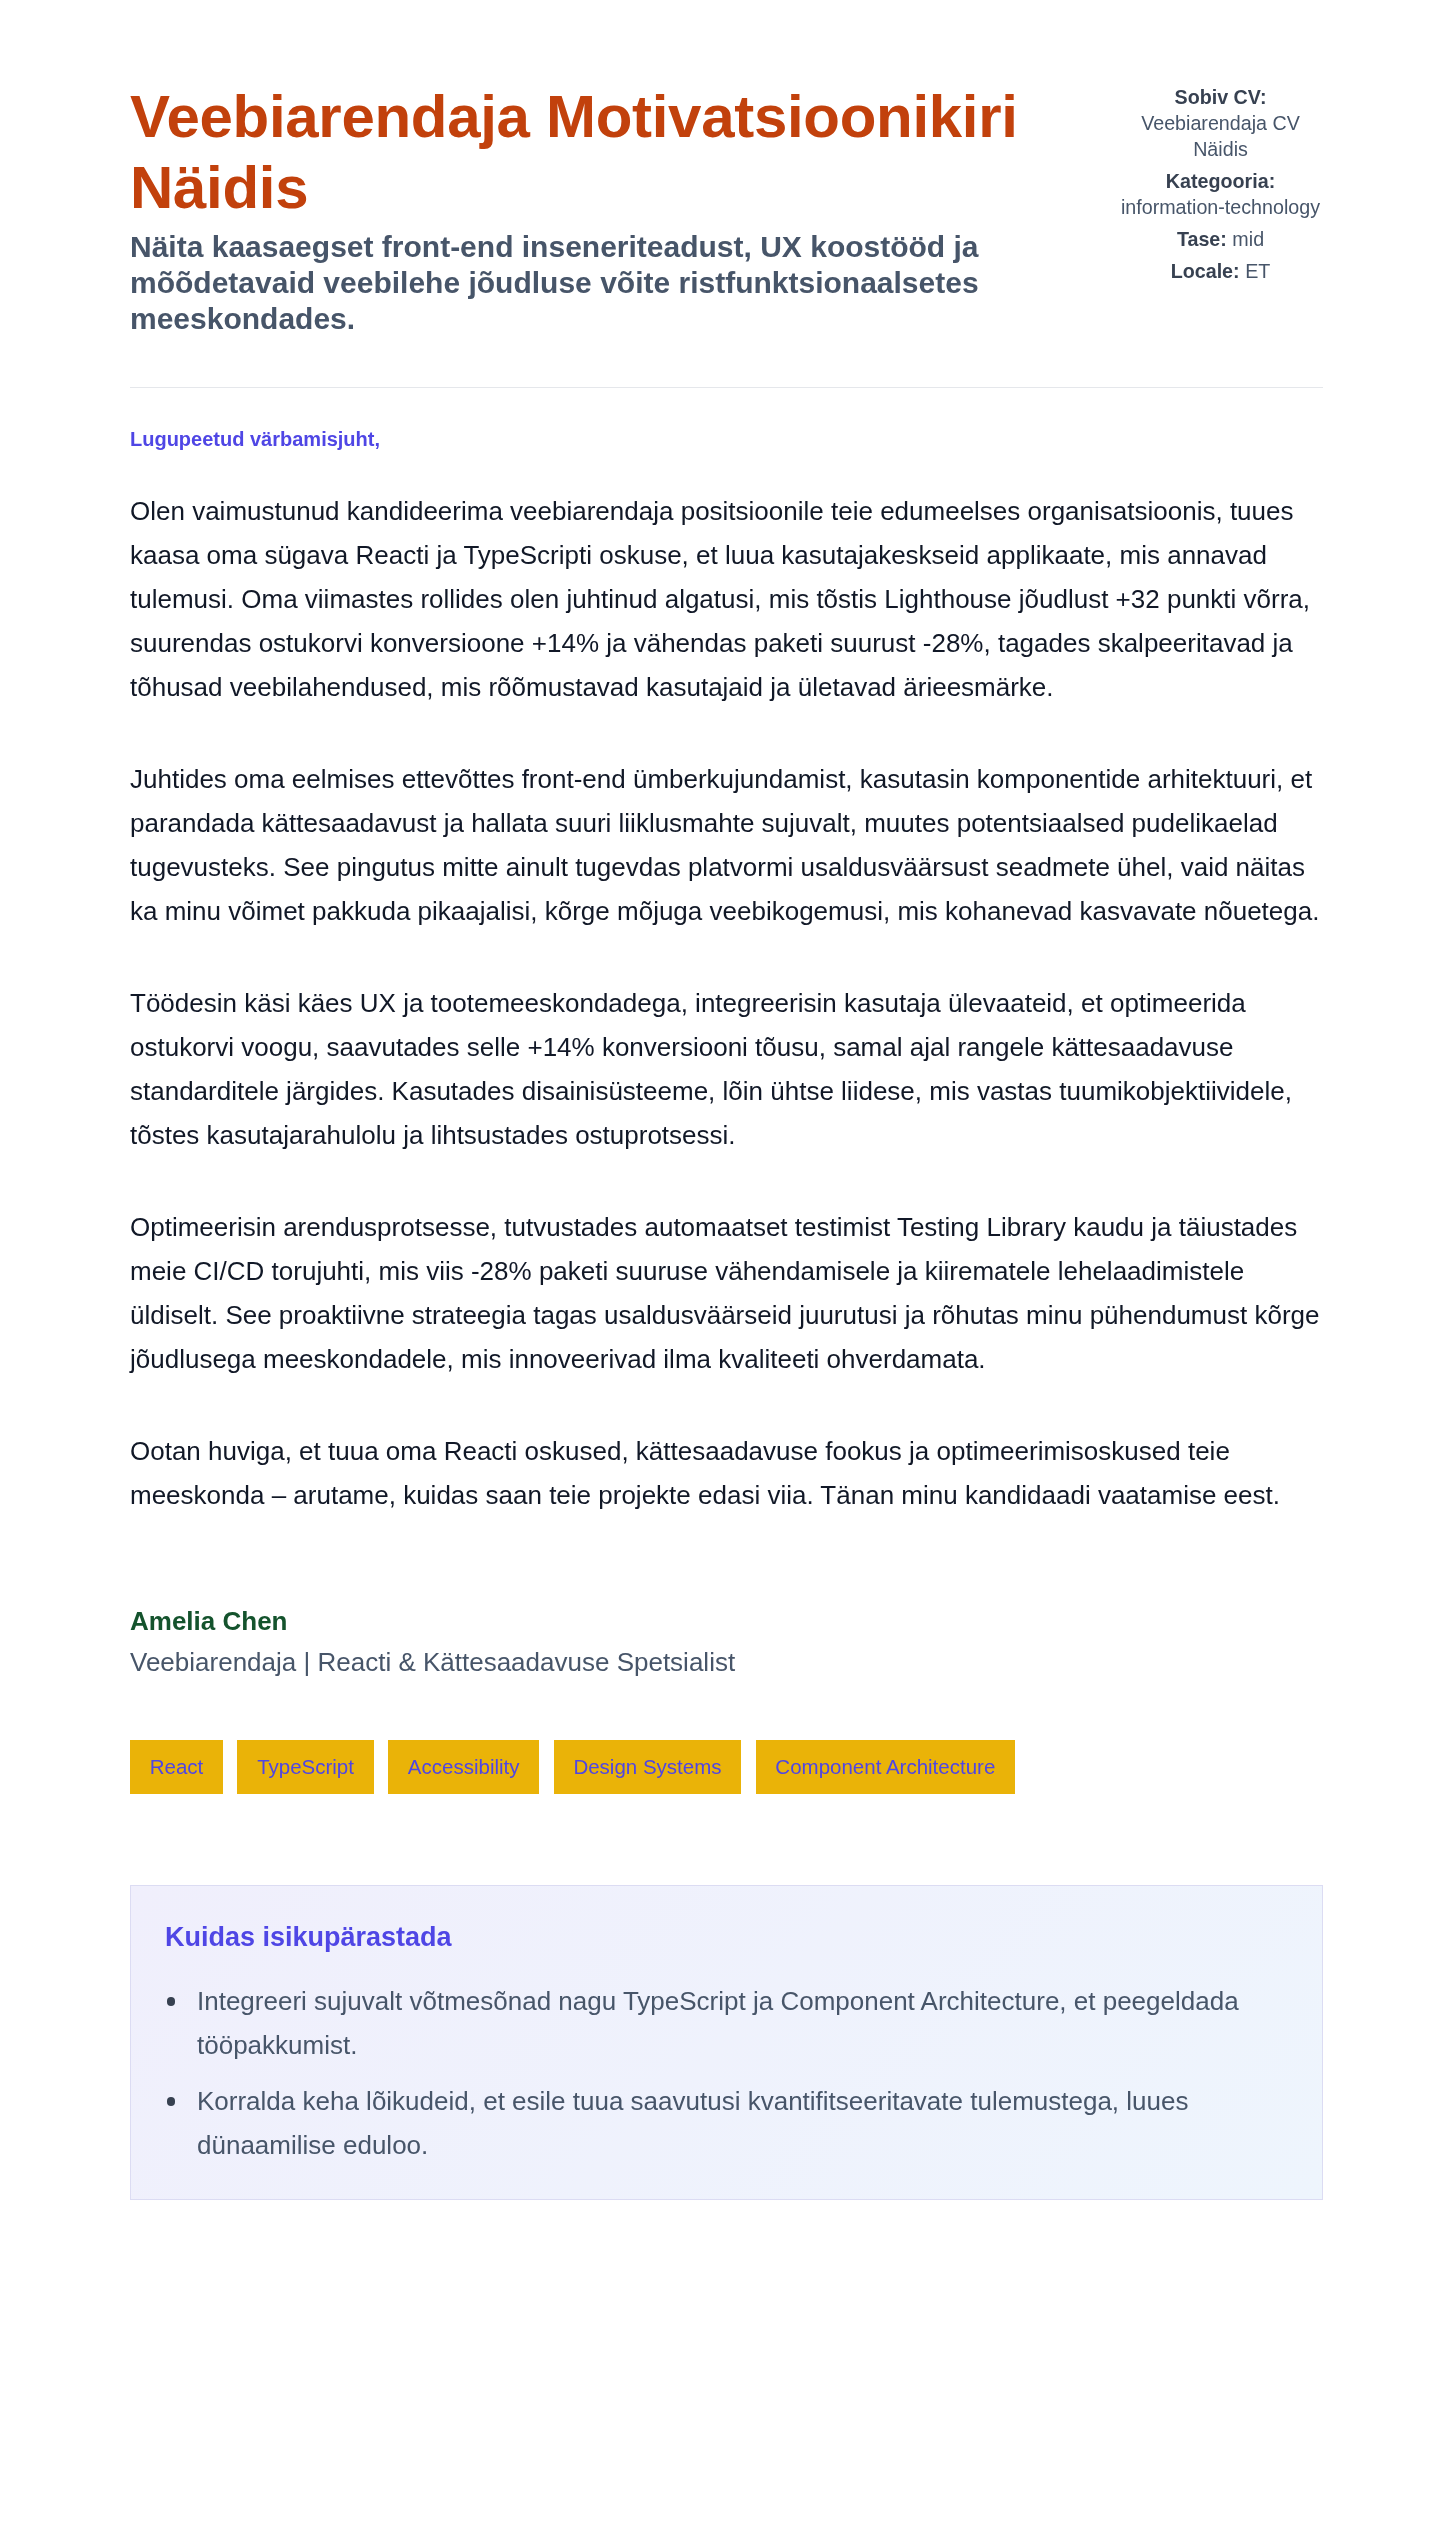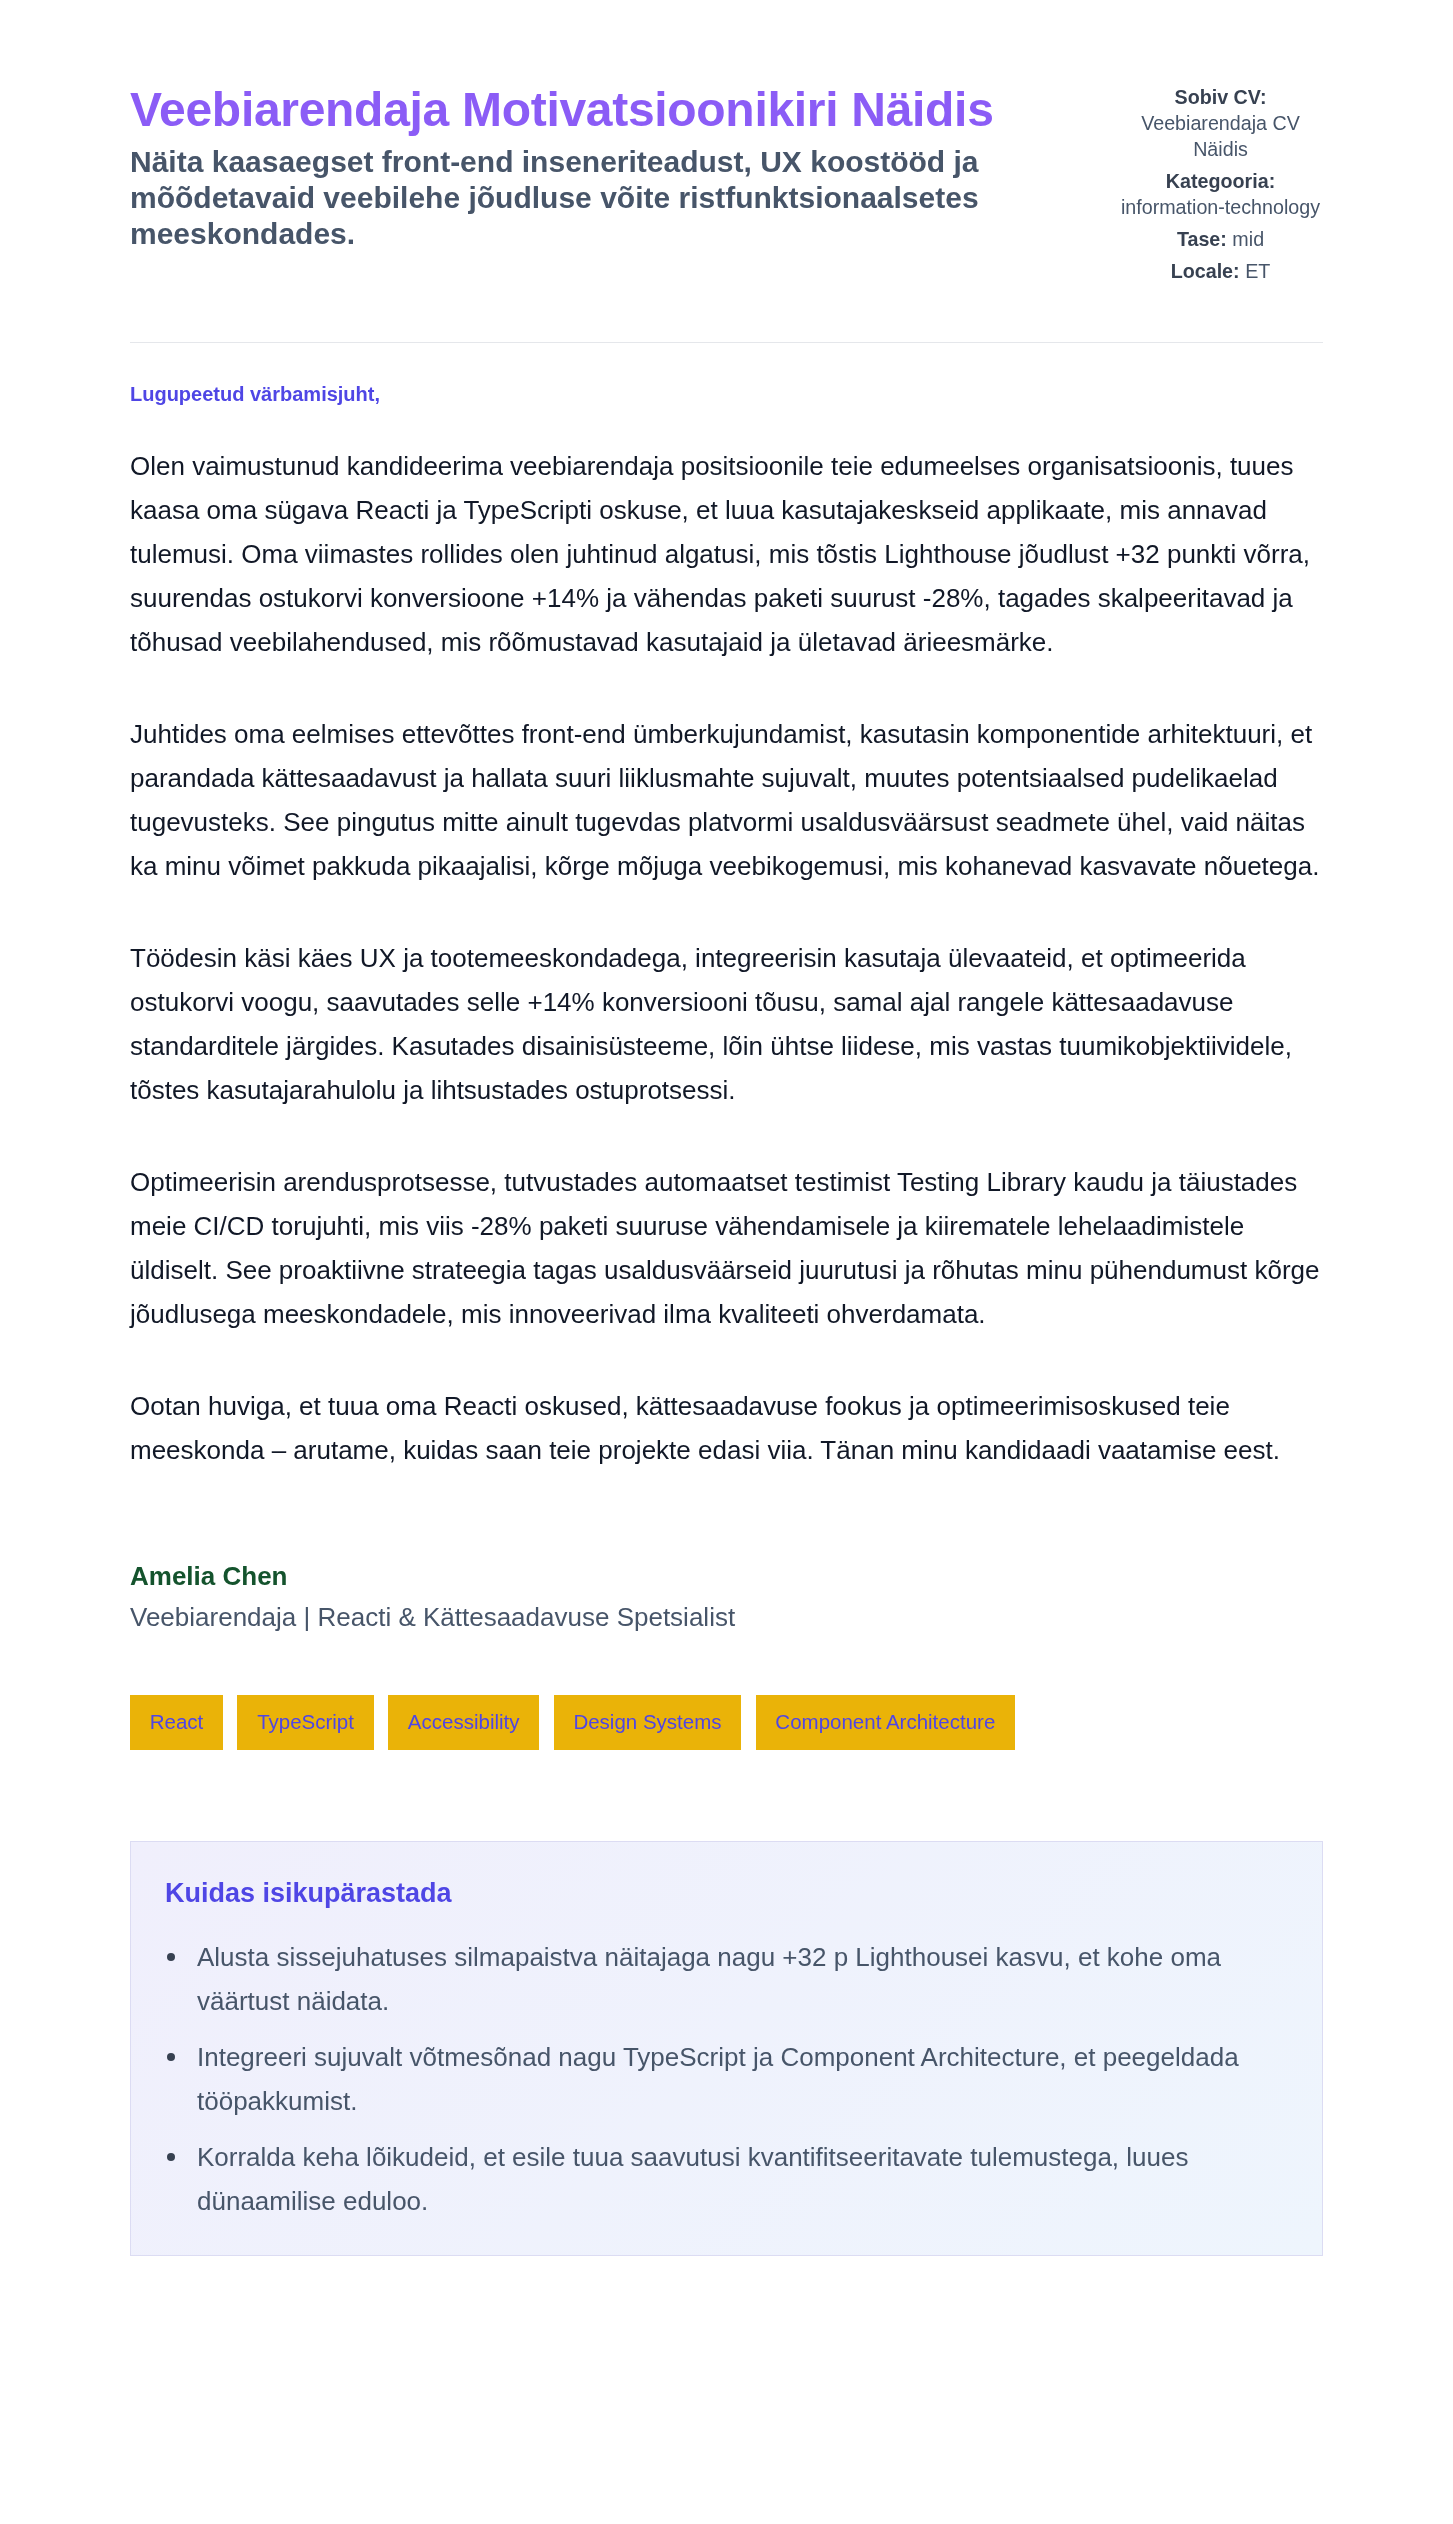--- a/index.html
+++ b/index.html
@@ -17,23 +17,23 @@
     
     .header {
       display: flex;
       justify-content: space-between;
       align-items: flex-start;
       padding-bottom: 50px;
       border-bottom: 1.7px solid #e5e7eb;
     }
     .header-left { width: 923px; }
     .title {
-      font-size: 48px;
+      font-size: 60px;
       font-weight: 700;
-      color: #8b5cf6;
+      color: #c2410c;
       line-height: 1.18;
       letter-spacing: -0.3px;
     }
     .subtitle {
       margin-top: 5.1px;
       font-size: 30px;
       font-weight: 700;
       color: #475569;
       line-height: 1.2;
     }
@@ -176,24 +176,20 @@
     <span class="tag">Accessibility</span>
     <span class="tag">Design Systems</span>
     <span class="tag">Component Architecture</span>
   </div>
 
   <aside class="tips">
     <h2 class="tips-title">Kuidas isikupärastada</h2>
     <ul class="tips-list">
       <li class="tips-item">
         <span class="bullet"></span>
-        <span>Alusta sissejuhatuses silmapaistva näitajaga nagu +32 p Lighthousei kasvu, et kohe oma väärtust näidata.</span>
-      </li>
-      <li class="tips-item">
-        <span class="bullet"></span>
         <span>Integreeri sujuvalt võtmesõnad nagu TypeScript ja Component Architecture, et peegeldada tööpakkumist.</span>
       </li>
       <li class="tips-item">
         <span class="bullet"></span>
         <span>Korralda keha lõikudeid, et esile tuua saavutusi kvantifitseeritavate tulemustega, luues dünaamilise eduloo.</span>
       </li>
     </ul>
   </aside>
 
 </div>

